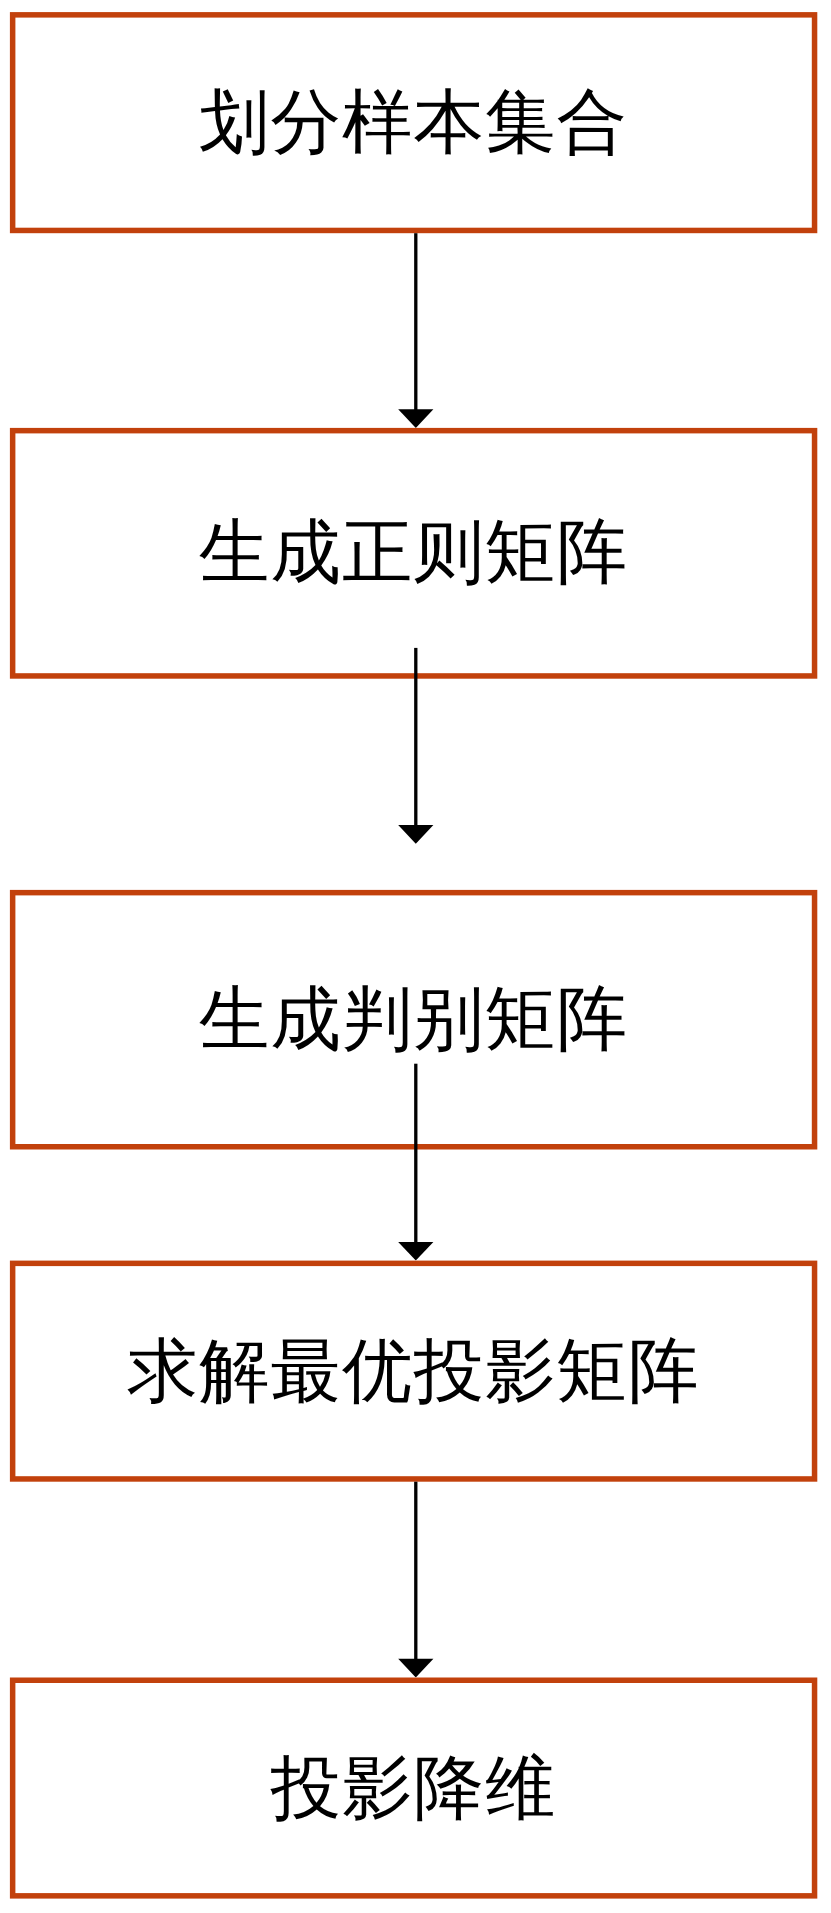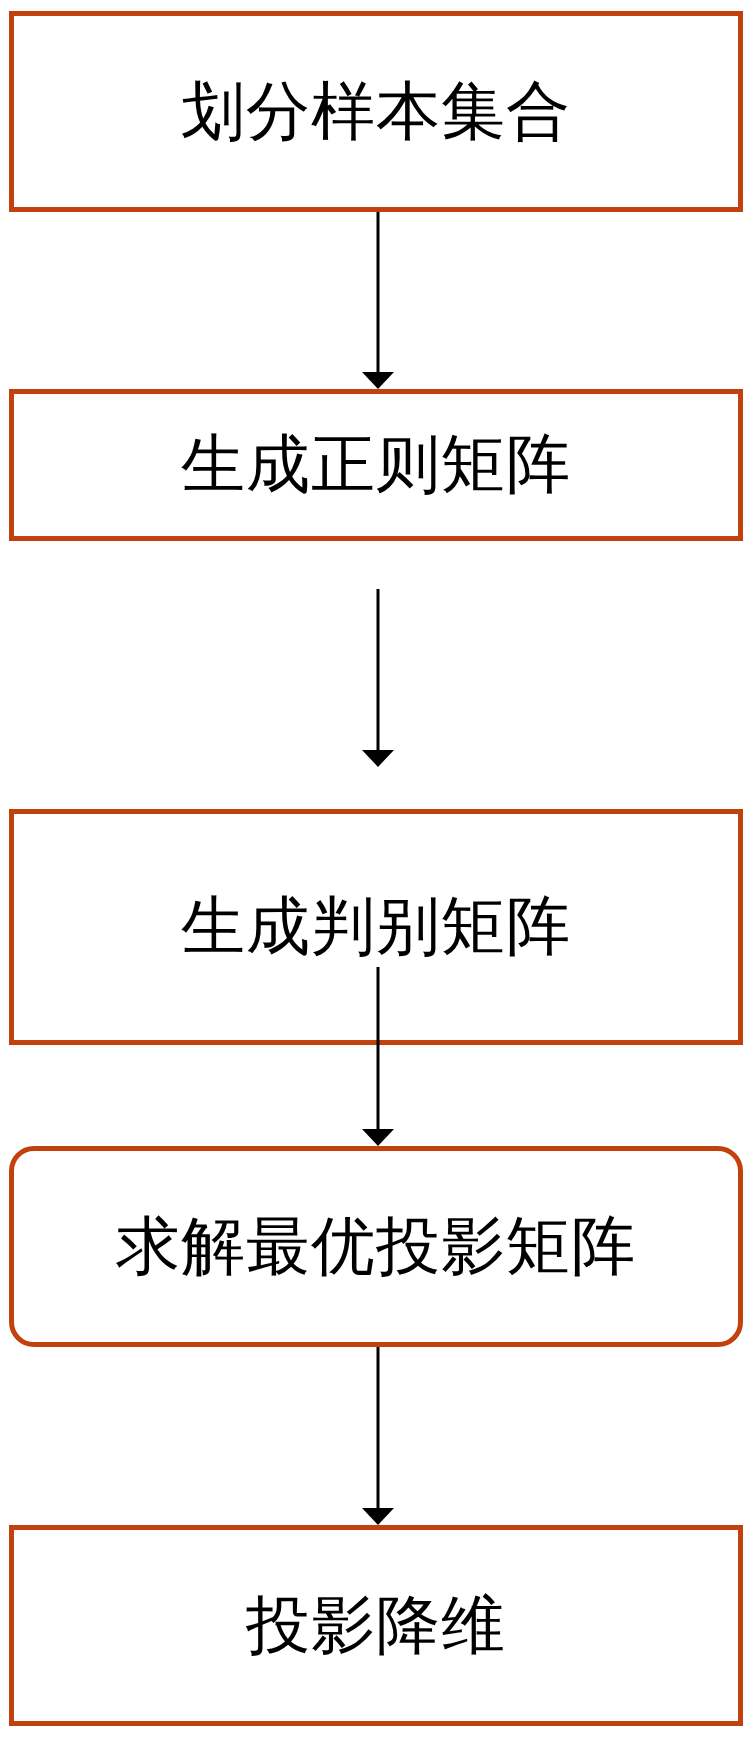--- a/index.html
+++ b/index.html
@@ -66,39 +66,39 @@
 
   <div class="flow-node" style="top: 11px; height: 201px;">
     <span class="node-label">划分样本集合</span>
   </div>
 
   <div class="flow-arrow" style="top: 212px; height: 177px;">
     <div class="arrow-line"></div>
     <div class="arrow-head"></div>
   </div>
 
-  <div class="flow-node" style="top: 389px; height: 152px; text-align: center;">
+  <div class="flow-node" style="top: 389px; height: 228px; text-align: center;">
     <span class="node-label">生成正则矩阵</span>
   </div>
 
   <div class="flow-arrow" style="top: 589px; height: 178px;">
     <div class="arrow-line"></div>
     <div class="arrow-head"></div>
   </div>
 
   <div class="flow-node" style="top: 767px; height: 236px; margin-top: 42px;">
     <span class="node-label">生成判别矩阵</span>
   </div>
 
   <div class="flow-arrow" style="top: 967px; height: 179px;">
     <div class="arrow-line"></div>
     <div class="arrow-head"></div>
   </div>
 
-  <div class="flow-node" style="top: 1146px; height: 201px; border-radius: 25px;">
+  <div class="flow-node" style="top: 1146px; height: 201px;">
     <span class="node-label">求解最优投影矩阵</span>
   </div>
 
   <div class="flow-arrow" style="top: 1347px; height: 178px;">
     <div class="arrow-line"></div>
     <div class="arrow-head"></div>
   </div>
 
   <div class="flow-node" style="top: 1525px; height: 201px;">
     <span class="node-label">投影降维</span>

